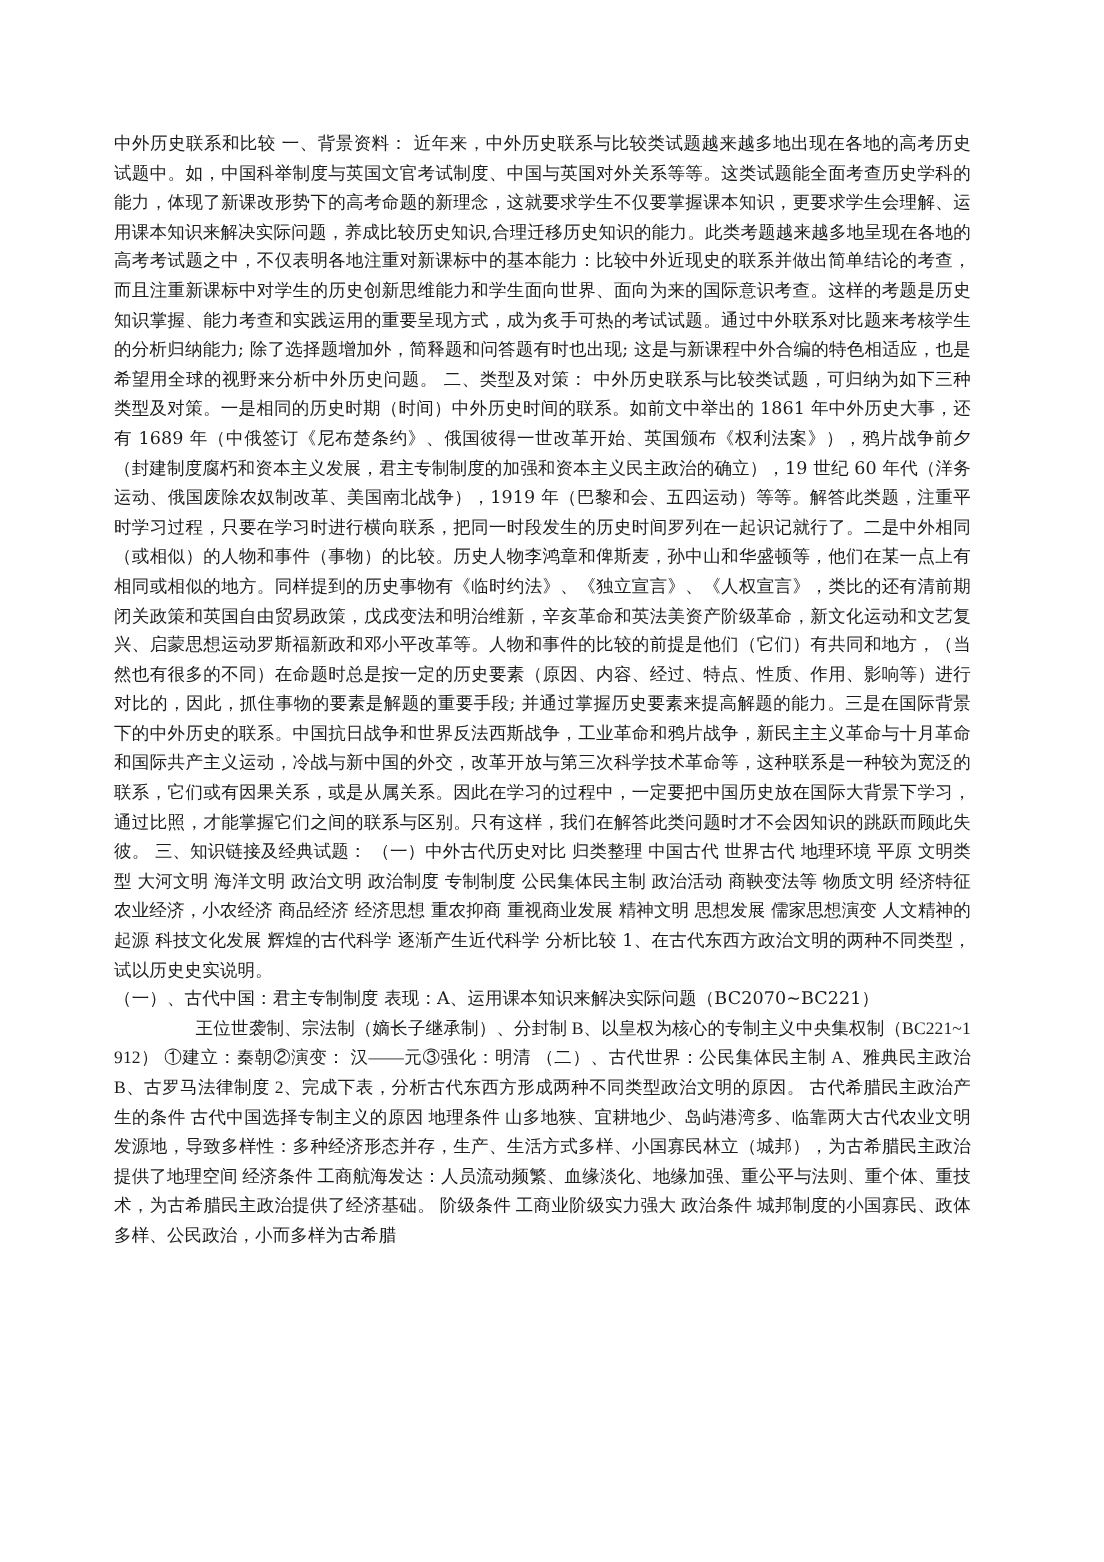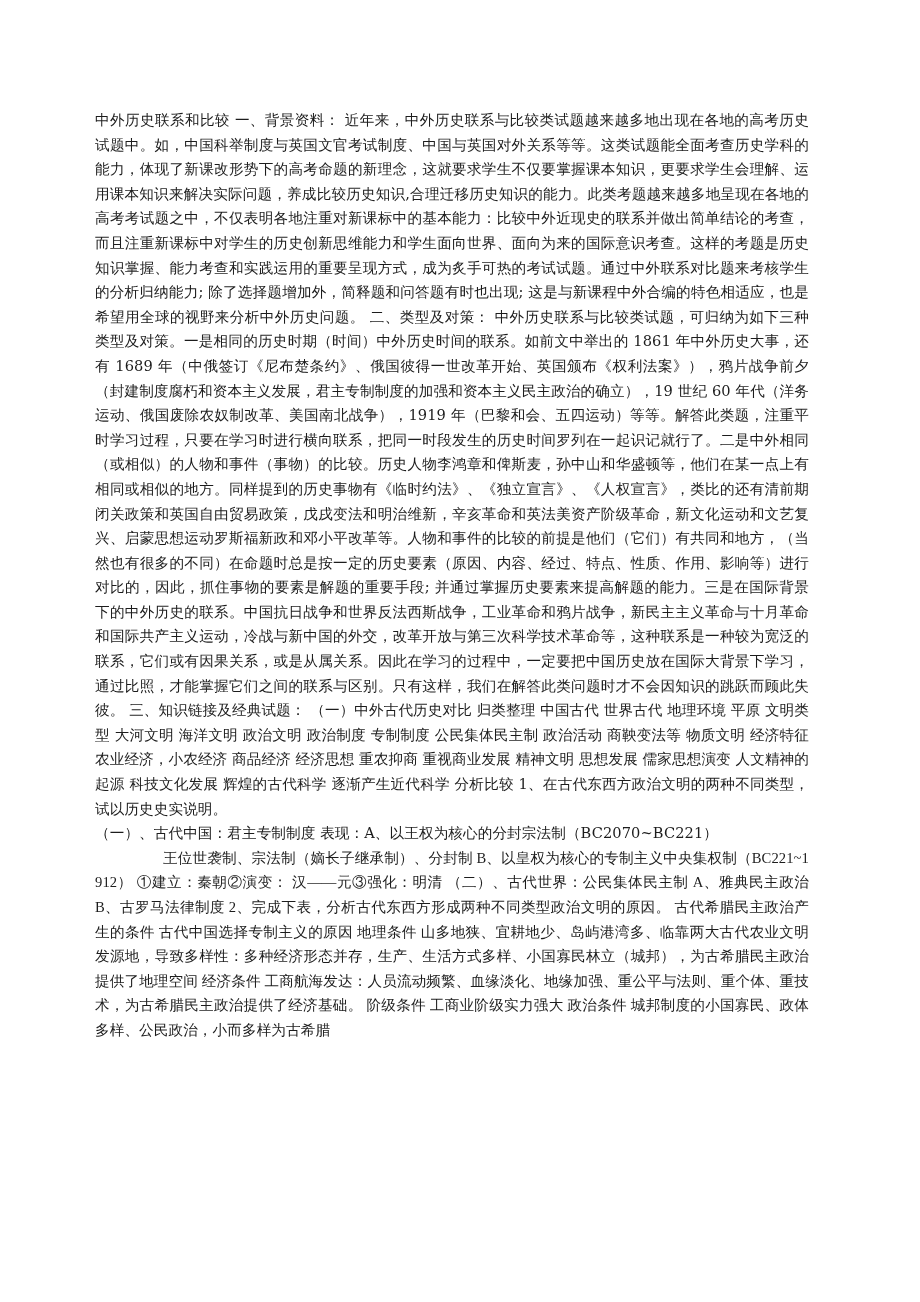--- a/index.html
+++ b/index.html
@@ -46,16 +46,16 @@
   .para.last-line-left {
     text-align-last: left;
   }
 </style>
 </head>
 <body>
 
 <div class="page">
   <div class="doc-body">
     <p class="para">中外历史联系和比较  一、背景资料：  近年来，中外历史联系与比较类试题越来越多地出现在各地的高考历史试题中。如，中国科举制度与英国文官考试制度、中国与英国对外关系等等。这类试题能全面考查历史学科的能力，体现了新课改形势下的高考命题的新理念，这就要求学生不仅要掌握课本知识，更要求学生会理解、运用课本知识来解决实际问题，养成比较历史知识,合理迁移历史知识的能力。此类考题越来越多地呈现在各地的高考考试题之中，不仅表明各地注重对新课标中的基本能力：比较中外近现史的联系并做出简单结论的考查，而且注重新课标中对学生的历史创新思维能力和学生面向世界、面向为来的国际意识考查。这样的考题是历史知识掌握、能力考查和实践运用的重要呈现方式，成为炙手可热的考试试题。通过中外联系对比题来考核学生的分析归纳能力; 除了选择题增加外，简释题和问答题有时也出现; 这是与新课程中外合编的特色相适应，也是希望用全球的视野来分析中外历史问题。  二、类型及对策：  中外历史联系与比较类试题，可归纳为如下三种类型及对策。一是相同的历史时期（时间）中外历史时间的联系。如前文中举出的 1861 年中外历史大事，还有 1689 年（中俄签订《尼布楚条约》、俄国彼得一世改革开始、英国颁布《权利法案》），鸦片战争前夕（封建制度腐朽和资本主义发展，君主专制制度的加强和资本主义民主政治的确立），19 世纪 60 年代（洋务运动、俄国废除农奴制改革、美国南北战争），1919 年（巴黎和会、五四运动）等等。解答此类题，注重平时学习过程，只要在学习时进行横向联系，把同一时段发生的历史时间罗列在一起识记就行了。二是中外相同（或相似）的人物和事件（事物）的比较。历史人物李鸿章和俾斯麦，孙中山和华盛顿等，他们在某一点上有相同或相似的地方。同样提到的历史事物有《临时约法》、《独立宣言》、《人权宣言》，类比的还有清前期闭关政策和英国自由贸易政策，戊戌变法和明治维新，辛亥革命和英法美资产阶级革命，新文化运动和文艺复兴、启蒙思想运动罗斯福新政和邓小平改革等。人物和事件的比较的前提是他们（它们）有共同和地方，（当然也有很多的不同）在命题时总是按一定的历史要素（原因、内容、经过、特点、性质、作用、影响等）进行对比的，因此，抓住事物的要素是解题的重要手段; 并通过掌握历史要素来提高解题的能力。三是在国际背景下的中外历史的联系。中国抗日战争和世界反法西斯战争，工业革命和鸦片战争，新民主主义革命与十月革命和国际共产主义运动，冷战与新中国的外交，改革开放与第三次科学技术革命等，这种联系是一种较为宽泛的联系，它们或有因果关系，或是从属关系。因此在学习的过程中，一定要把中国历史放在国际大背景下学习，通过比照，才能掌握它们之间的联系与区别。只有这样，我们在解答此类问题时才不会因知识的跳跃而顾此失彼。  三、知识链接及经典试题：  （一）中外古代历史对比  归类整理   中国古代  世界古代  地理环境  平原   文明类型  大河文明  海洋文明  政治文明  政治制度  专制制度  公民集体民主制  政治活动  商鞅变法等   物质文明  经济特征  农业经济，小农经济  商品经济  经济思想  重农抑商  重视商业发展  精神文明  思想发展  儒家思想演变  人文精神的起源  科技文化发展  辉煌的古代科学  逐渐产生近代科学  分析比较  1、在古代东西方政治文明的两种不同类型，试以历史史实说明。</p>
-    <p class="para last-line-left">（一）、古代中国：君主专制制度  表现：A、以王权为核心的分封宗法制（BC2070~BC221）</p>
+    <p class="para last-line-left">（一）、古代中国：君主专制制度  表现：A、运用课本知识来解决实际问题（BC2070~BC221）</p>
     <p class="para indent-block last-line-left">王位世袭制、宗法制（嫡长子继承制）、分封制  B、以皇权为核心的专制主义中央集权制（BC221~1912）  ①建立：秦朝②演变：  汉——元③强化：明清  （二）、古代世界：公民集体民主制   A、雅典民主政治   B、古罗马法律制度  2、完成下表，分析古代东西方形成两种不同类型政治文明的原因。   古代希腊民主政治产生的条件  古代中国选择专制主义的原因  地理条件  山多地狭、宜耕地少、岛屿港湾多、临靠两大古代农业文明发源地，导致多样性：多种经济形态并存，生产、生活方式多样、小国寡民林立（城邦），为古希腊民主政治提供了地理空间   经济条件  工商航海发达：人员流动频繁、血缘淡化、地缘加强、重公平与法则、重个体、重技术，为古希腊民主政治提供了经济基础。   阶级条件  工商业阶级实力强大   政治条件  城邦制度的小国寡民、政体多样、公民政治，小而多样为古希腊</p>
   </div>
 </div>
 
 </body></html>

